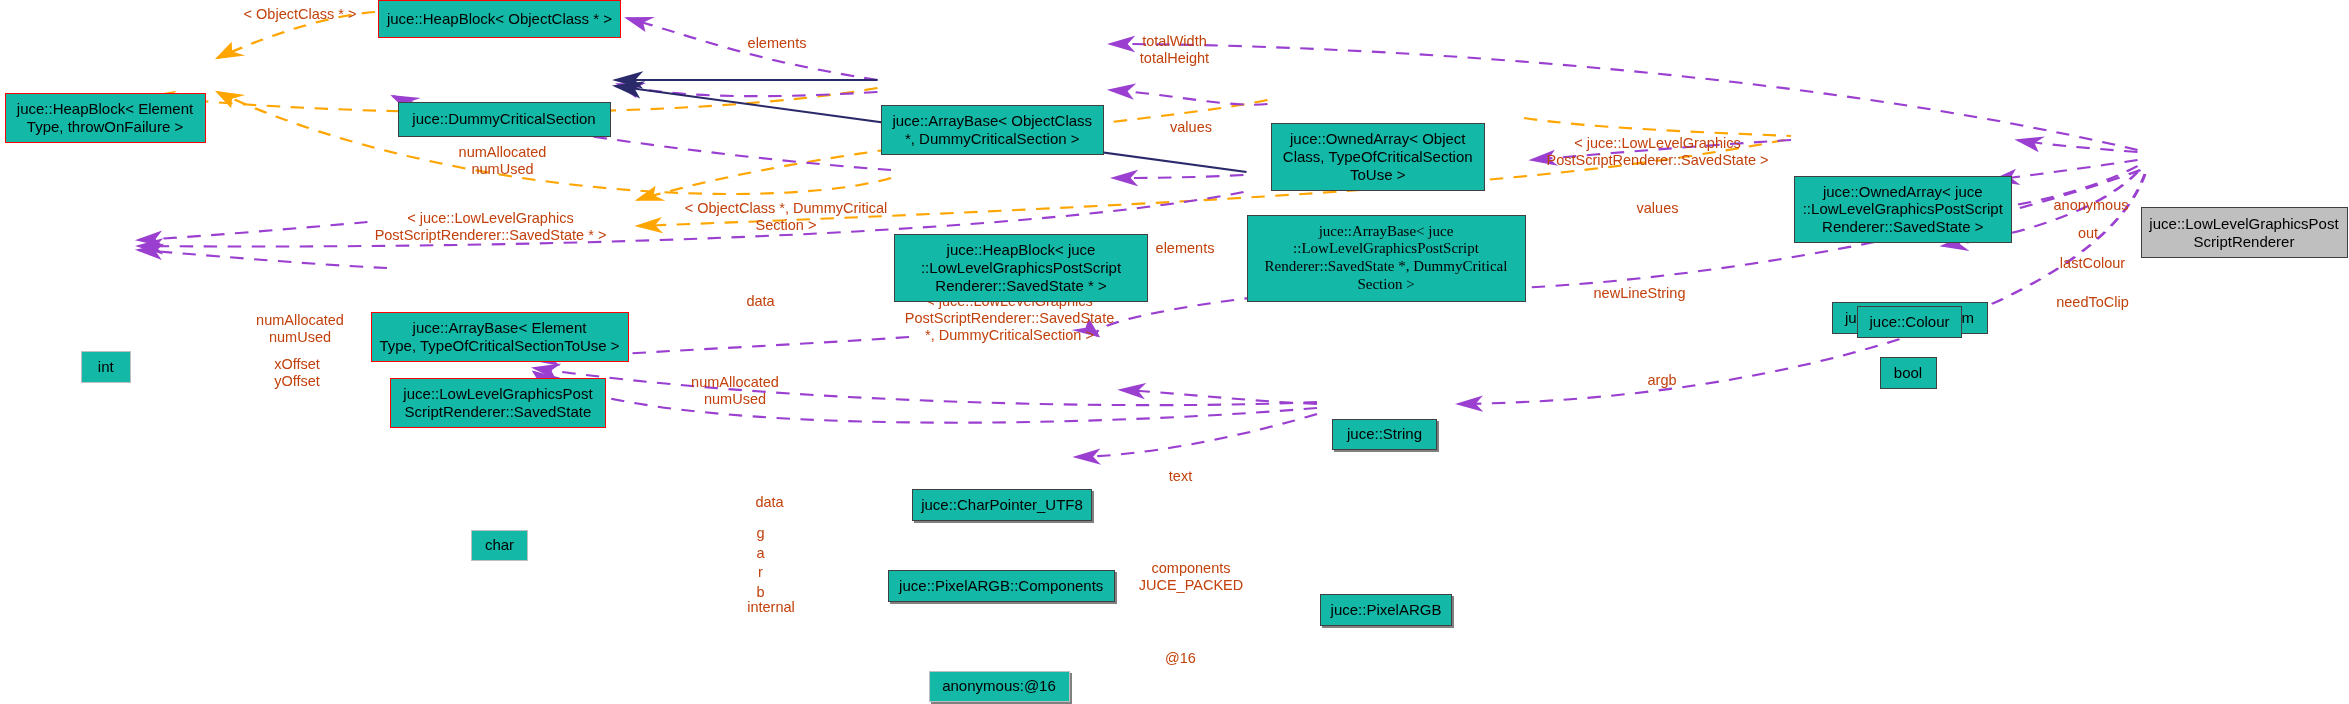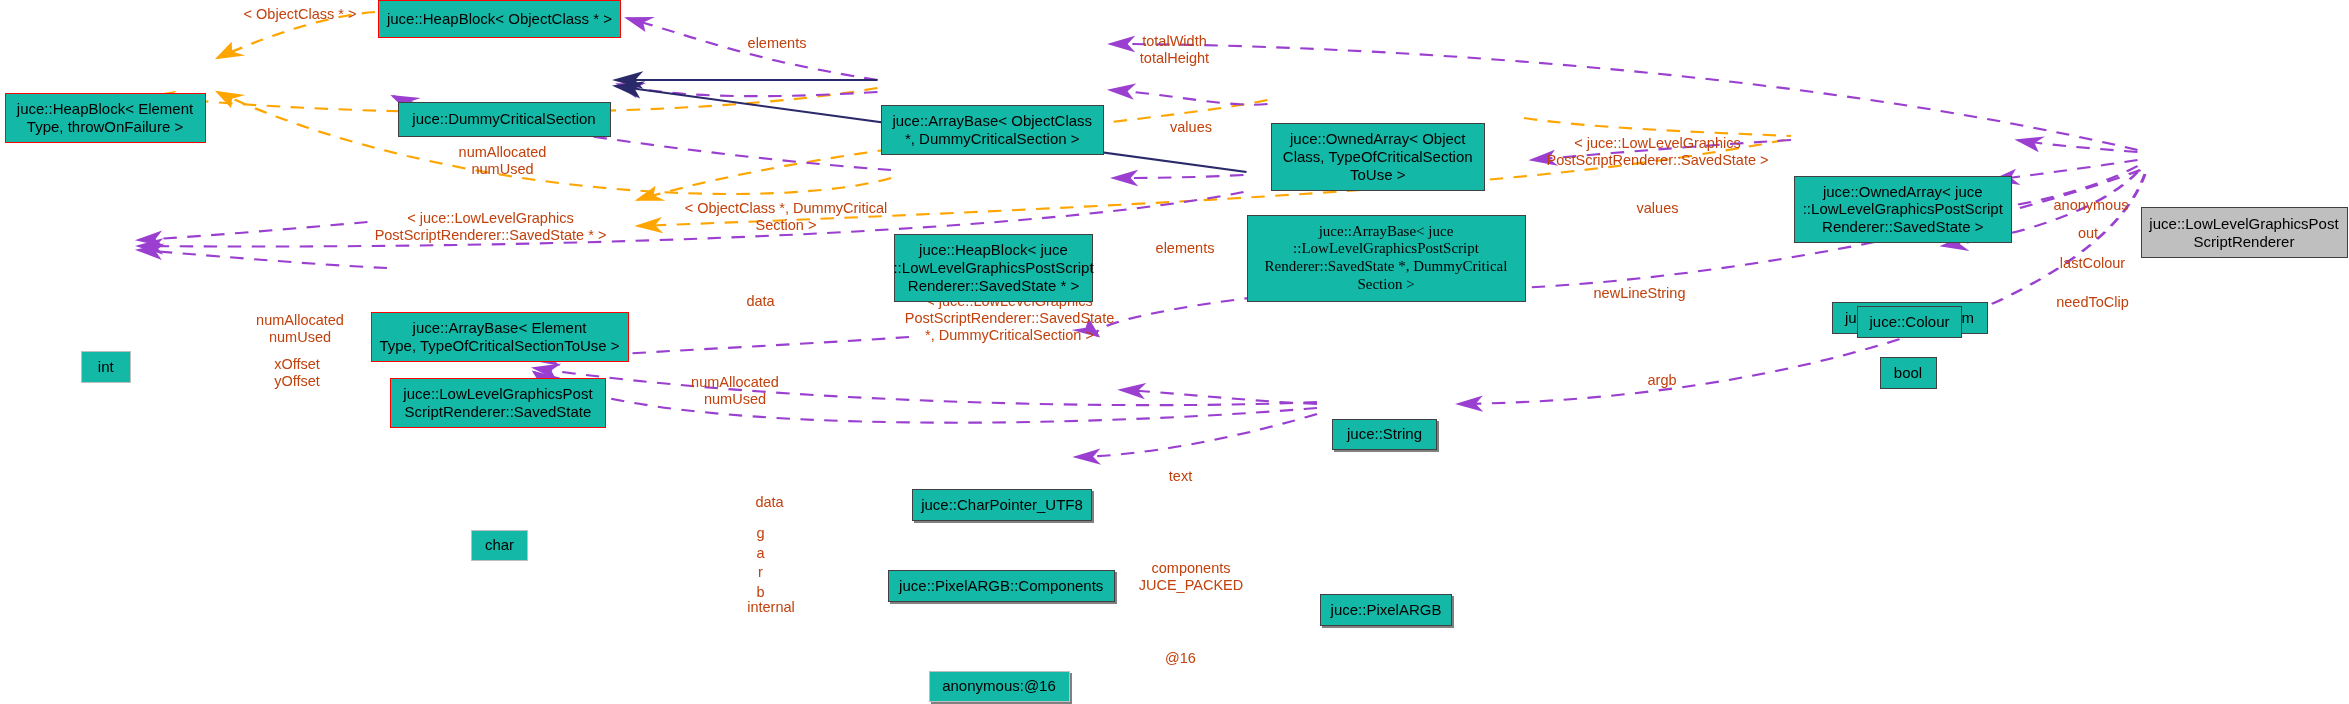--- a/index.html
+++ b/index.html
@@ -132,21 +132,21 @@
 ToUse &gt;</div>
   <div class="node b-black" style="left: 1794px; top: 175.5px; width: 217.5px; min-height: 67.5px;">juce::OwnedArray&lt; juce
 ::LowLevelGraphicsPostScript
 Renderer::SavedState &gt;</div>
   <div class="node filled" style="left: 2140.5px; top: 207px; width: 207px; min-height: 51px;">juce::LowLevelGraphicsPost
 ScriptRenderer</div>
   <div class="node b-black" style="left: 1246.5px; top: 214.5px; width: 279px; min-height: 87px; font-family: Liberation Serif, serif;">juce::ArrayBase&lt; juce
 ::LowLevelGraphicsPostScript
 Renderer::SavedState *, DummyCritical
 Section &gt;</div>
-  <div class="node b-black" style="left: 894px; top: 234px; width: 199px; min-height: 67.5px;">juce::HeapBlock&lt; juce
+  <div class="node b-black" style="left: 894px; top: 234px; width: 254px; min-height: 67.5px;">juce::HeapBlock&lt; juce
 ::LowLevelGraphicsPostScript
 Renderer::SavedState * &gt;</div>
   <div class="node b-black" style="left: 1831.5px; top: 255px; width: 156px; min-height: 31.5px; margin-top: 47px;">juce::OutputStream</div>
   <div class="node b-black" style="left: 1857px; top: 306px; width: 105px; min-height: 31.5px;">juce::Colour</div>
   <div class="node b-red" style="left: 370.5px; top: 312px; width: 258px; min-height: 49.5px;">juce::ArrayBase&lt; Element
 Type, TypeOfCriticalSectionToUse &gt;</div>
   <div class="node b-grey" style="left: 81px; top: 351px; width: 49.5px; min-height: 31.5px;">int</div>
   <div class="node b-black" style="left: 1879.5px; top: 357px; width: 57px; min-height: 31.5px;">bool</div>
   <div class="node b-red" style="left: 390px; top: 378px; width: 216px; min-height: 49.5px;">juce::LowLevelGraphicsPost
 ScriptRenderer::SavedState</div>

